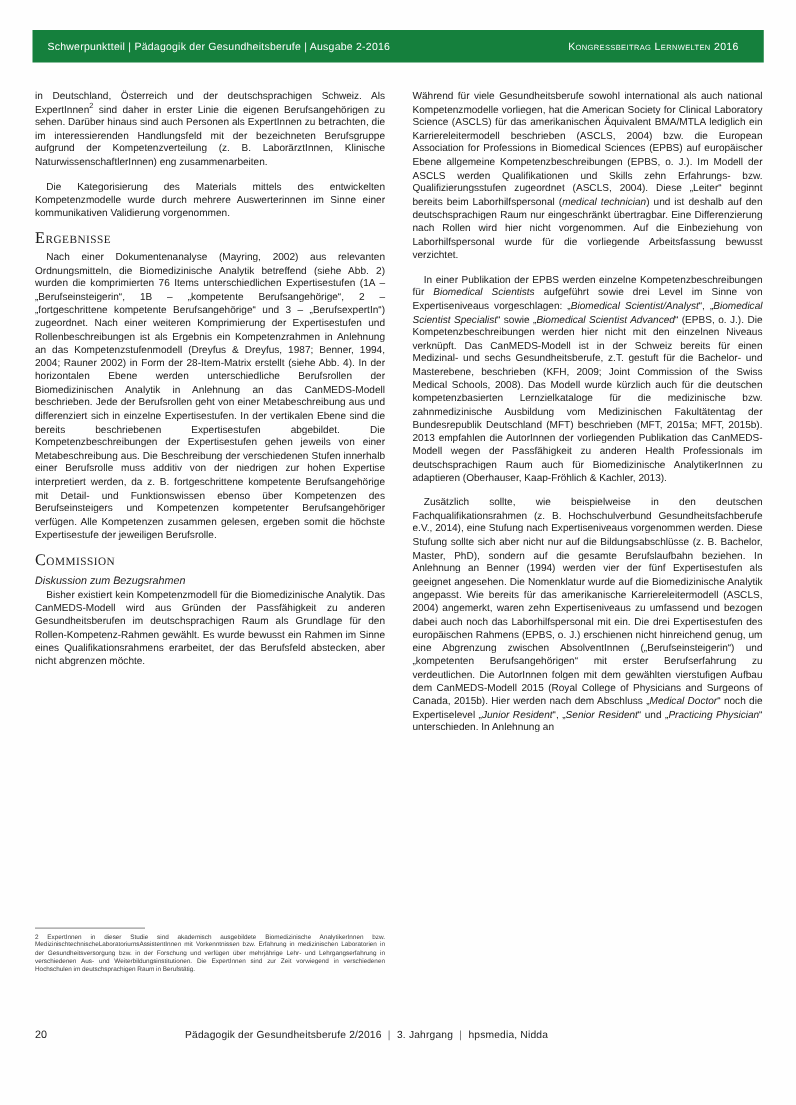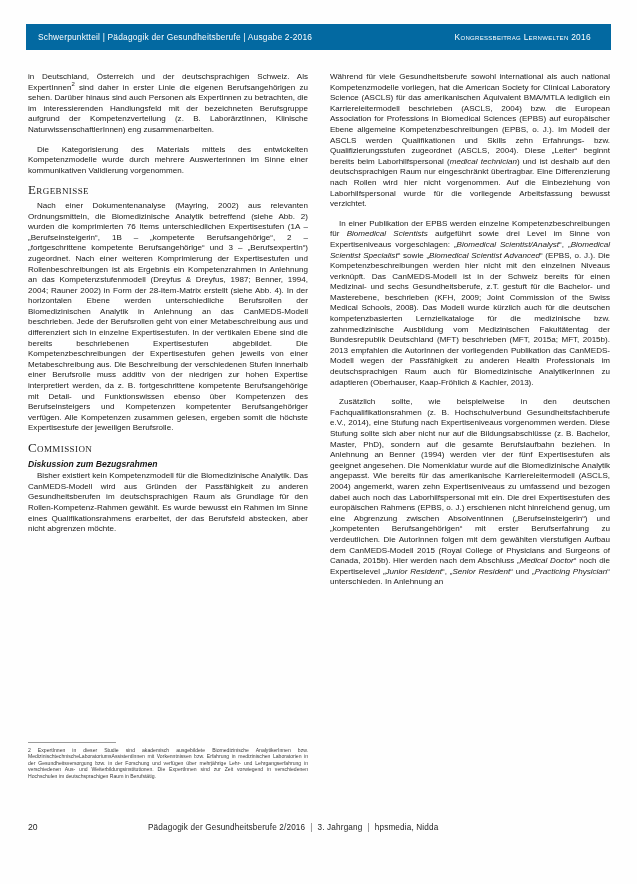--- a/index.html
+++ b/index.html
@@ -15,21 +15,21 @@
     position:absolute;
     inset:0;
     background:#fefefe;
     padding:0;
   }
   
   .runhead{
     position:absolute;
     left:26px; top:24px;
     width:585px; height:26px;
-    background:#0369a1;
+    background:#15803d;
     display:flex;
     align-items:center;
     justify-content:space-between;
     padding:0 12px;
     box-sizing:border-box;
   }
   .runhead-left{
     color:#ffffff;
     font-size:8.4px;
     letter-spacing:.2px;
@@ -74,21 +74,21 @@
     font-weight:400;
     font-variant:small-caps;
     letter-spacing:.4px;
     margin:0 0 5px 0;
     color:#1b1b1b;
     text-indent:0;
     font-family:Liberation Serif, serif;
   }
   h3.sub{
     font-size:8.6px;
-    font-weight:700;
+    font-weight:400;
     font-style:italic;
     margin:0 0 2px 0;
     color:#1b1b1b;
     text-indent:0;
   }
   i, .it{font-style:italic;}
   sup{font-size:6px;vertical-align:super;line-height:0;}
   
   .footnote-wrap{
     position:absolute;

